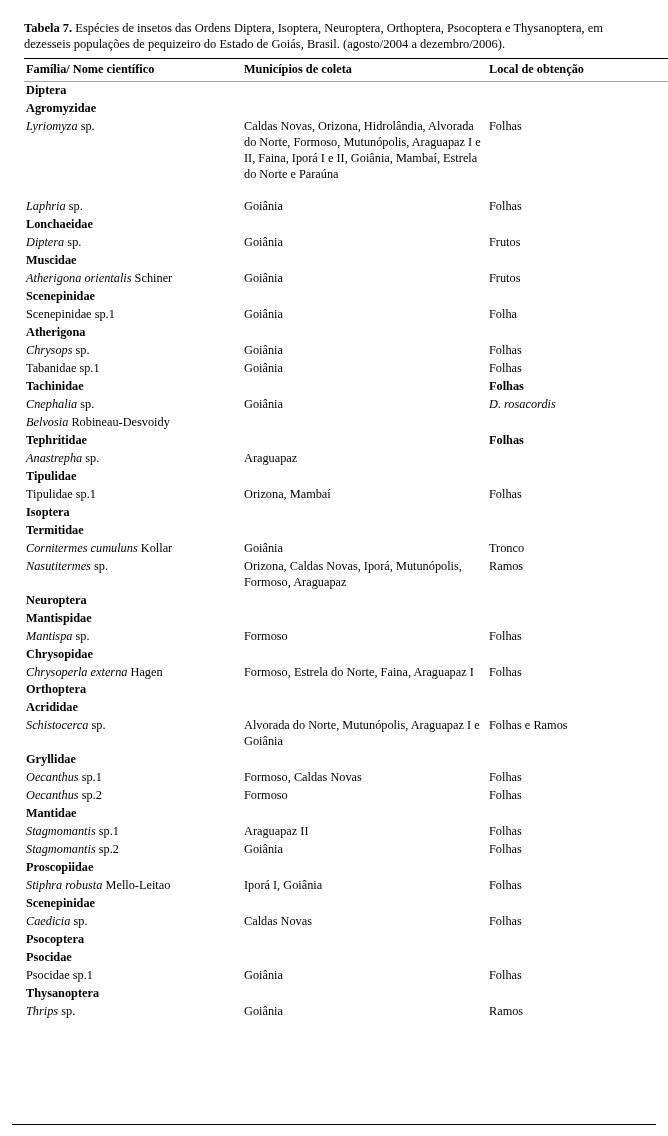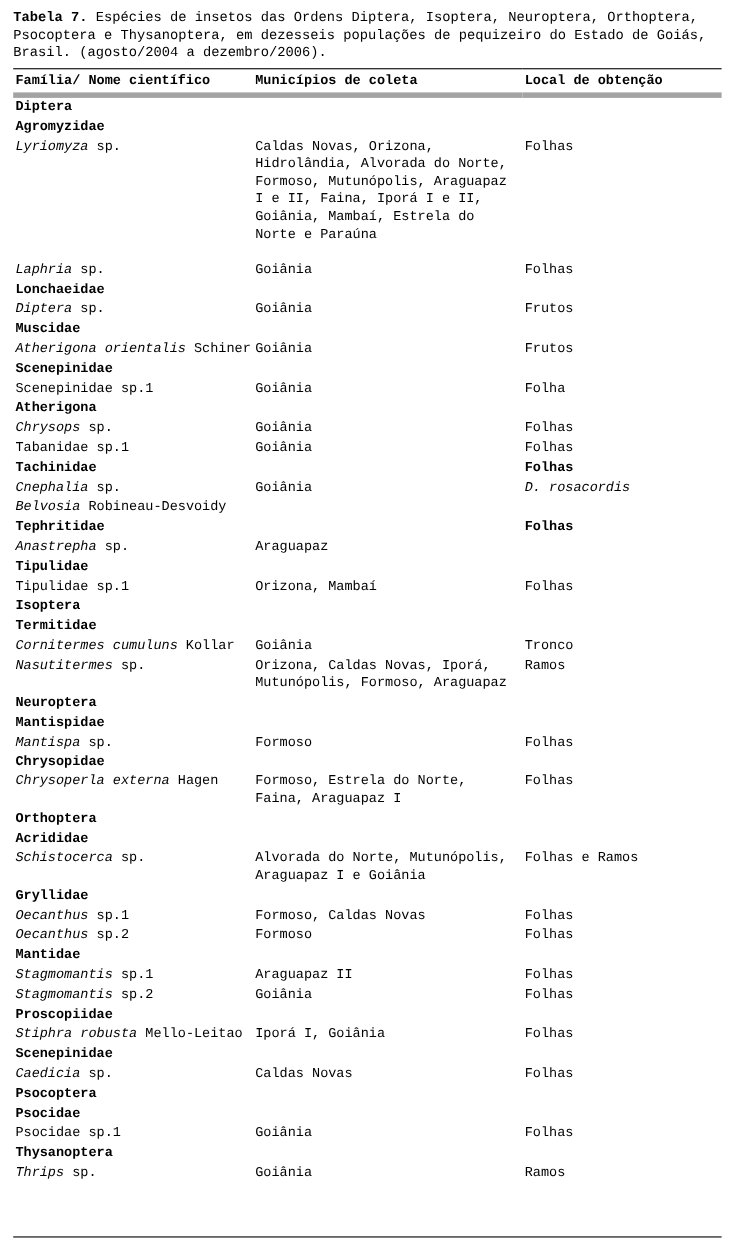--- a/index.html
+++ b/index.html
@@ -11,23 +11,22 @@
     width: 668px;
     height: 1136px;
     font-family: "Liberation Serif", serif;
     color: #000000;
     overflow: hidden;
   }
   .page {
     position: relative;
     width: 668px;
     height: 932px;
-    padding: 0;
+    padding: 12px;
     box-sizing: border-box;
-    font-family: Liberation Mono, monospace;
   }
   .caption {
     font-size: 12.5px;
     line-height: 1.28;
     padding: 8px 12px 6px 12px;
     text-align: left;
   }
   .caption .cap-label {
     font-weight: bold;
   }
@@ -37,21 +36,21 @@
     border-collapse: collapse;
     font-size: 12.3px;
     table-layout: fixed;
   }
   table.tbl thead th {
     text-align: left;
     font-weight: bold;
     font-size: 12.3px;
     padding: 3px 2px 4px 2px;
     border-top: 1.3px solid #000;
-    border-bottom: 5px solid #a3a3a3;
+    border-bottom: 1px solid #a3a3a3;
     vertical-align: bottom;
   }
   col.c1 { width: 218px; }
   col.c2 { width: 245px; }
   col.c3 { width: 181px; }
 
   table.tbl tbody td {
     padding: 1px 2px 1px 2px;
     vertical-align: top;
     line-height: 1.30;

